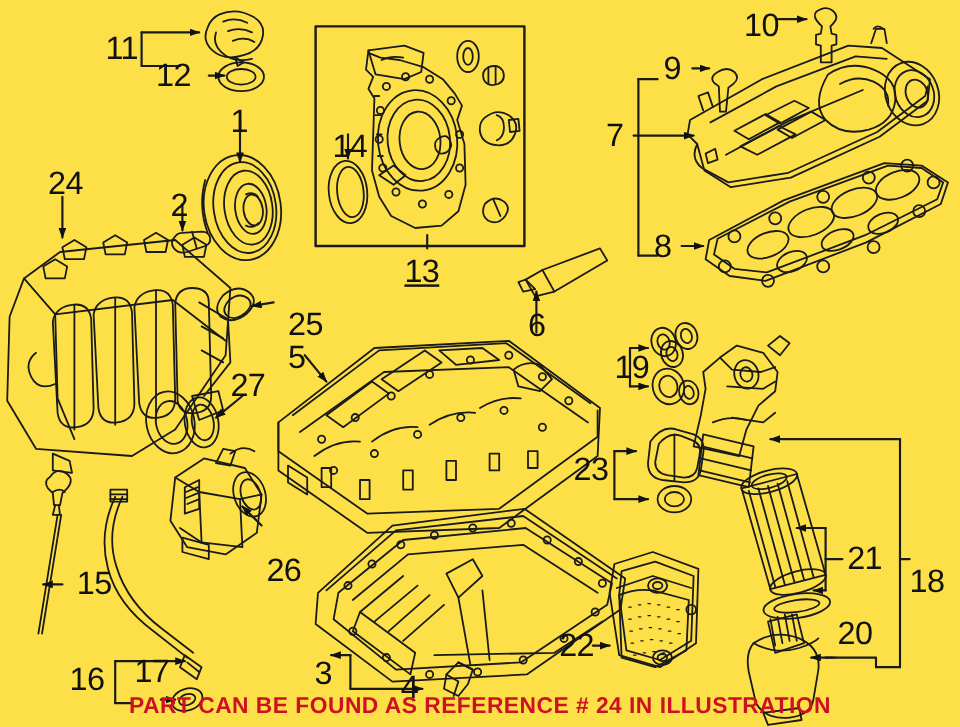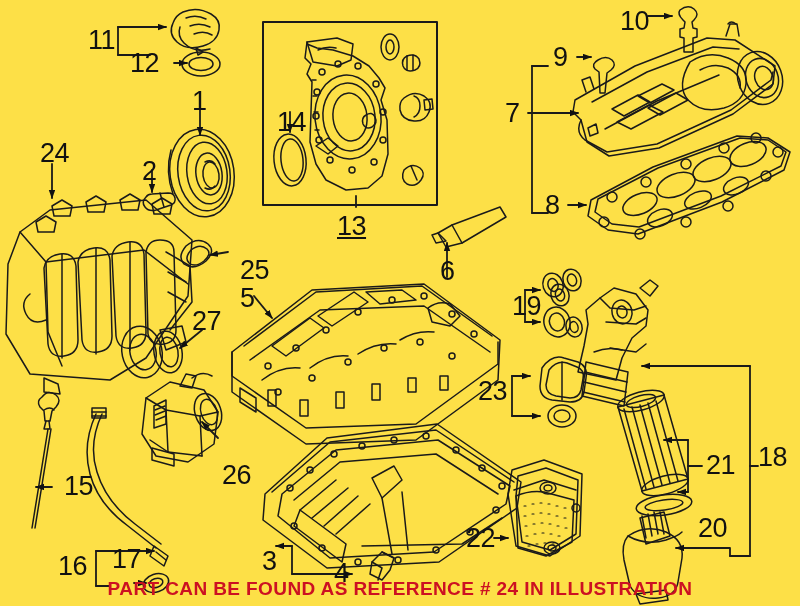--- a/index.html
+++ b/index.html
@@ -490,18 +490,18 @@
   <div class="callout" style="left:112px; top:546px;">17</div>
   <div class="callout" style="left:222px; top:444px;margin-top:18px;">26</div>
   <div class="callout" style="left:553px; top:44px;">9</div>
   <div class="callout" style="left:620px; top:8px;">10</div>
   <div class="callout" style="left:505px; top:100px;">7</div>
   <div class="callout" style="left:545px; top:192px;">8</div>
   <div class="callout" style="left:494px; top:293px;margin-left:18px;">19</div>
   <div class="callout" style="left:478px; top:378px;">23</div>
   <div class="callout" style="left:466px; top:525px;">22</div>
   <div class="callout" style="left:706px; top:452px;">21</div>
-  <div class="callout" style="left:758px; top:444px;">18</div>
+  <div class="callout" style="left:758px; top:471px;">18</div>
   <div class="callout" style="left:698px; top:515px;">20</div>
 
   <div id="overlay-note">PART CAN BE FOUND AS REFERENCE # 24 IN ILLUSTRATION</div>
 
 </div>
 
 </body></html>

